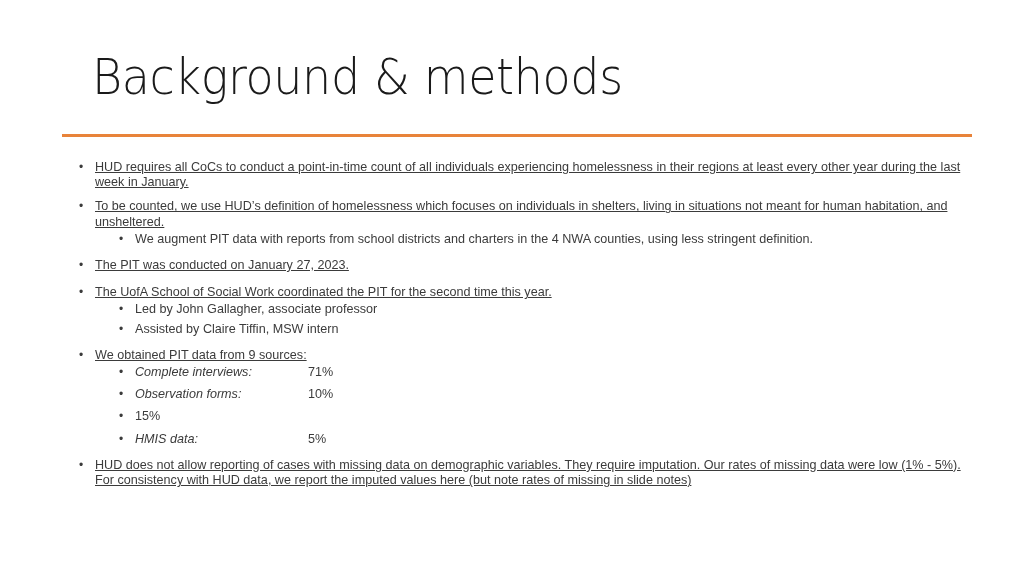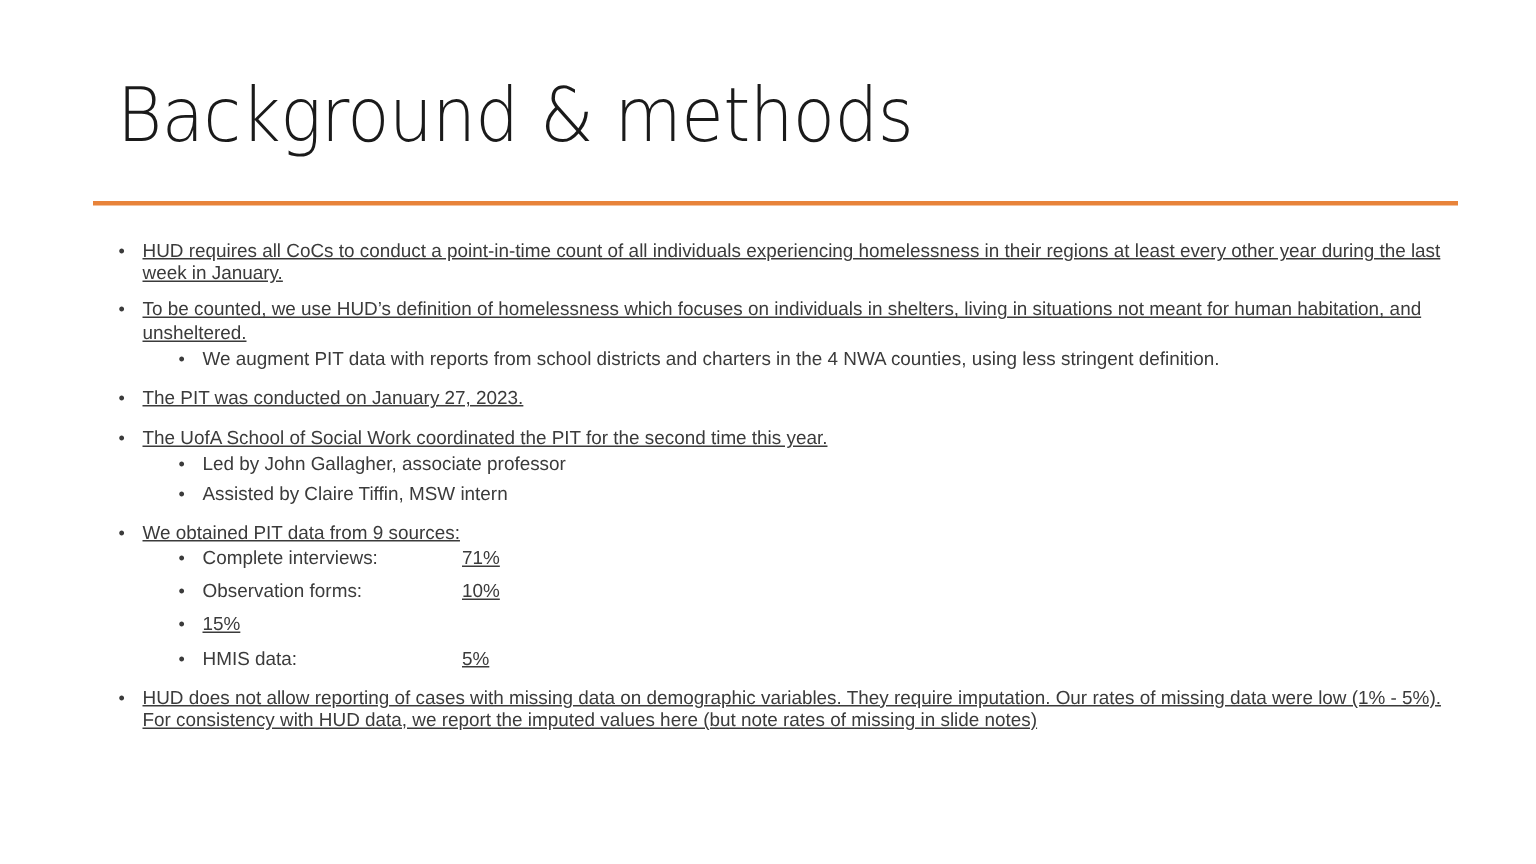--- a/index.html
+++ b/index.html
@@ -12,21 +12,21 @@
     width: 1024px;
     height: 576px;
     background: #ffffff;
     overflow: hidden;
     font-family: "Liberation Sans", sans-serif;
   }
 
   
   #title-block {
     position: absolute;
-    left: 78px;
+    left: 92px;
     top: 48px;
     width: 900px;
   }
   #slide-title {
     font-family: "DejaVu Sans", sans-serif;
     font-weight: 300;
     font-size: 50px;
     line-height: 58px;
     color: #1a1a1a;
     letter-spacing: -0.4px;
@@ -97,24 +97,24 @@
   .stat-row {
     margin-bottom: 7px;
   }
   .stat-row .bullet-text {
     display: flex;
   }
   .stat-label {
     display: inline-block;
     width: 173px;
     flex: 0 0 173px;
+    font-style: italic;
   }
   .stat-value {
     display: inline-block;
-    text-decoration: underline;
   }
 
   .group-gap {
     margin-bottom: 12px;
   }
   .tight {
     margin-bottom: 2px;
   }
   .after-sub {
     margin-bottom: 11px;

